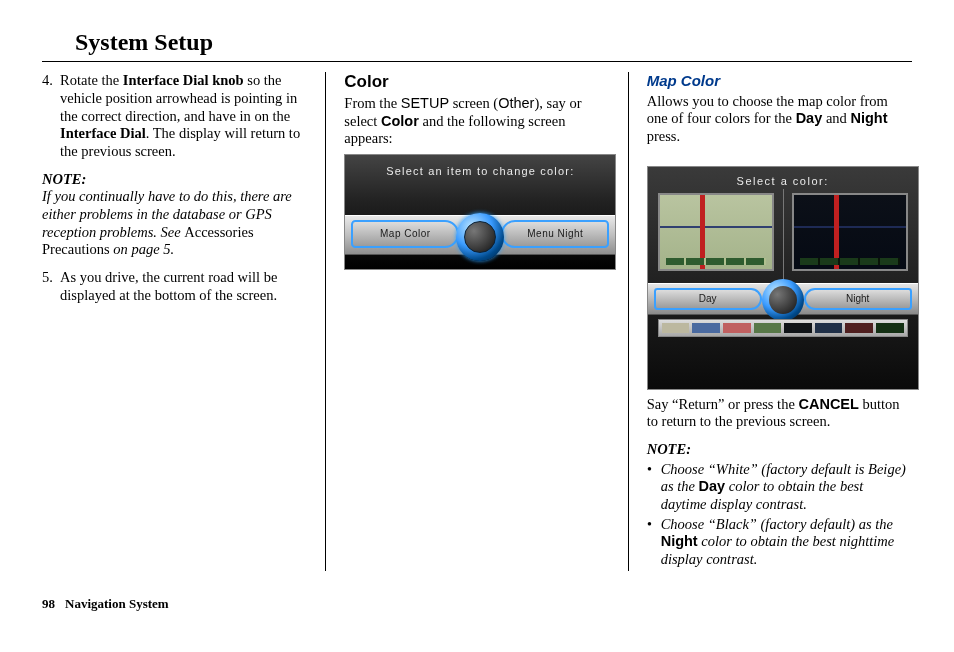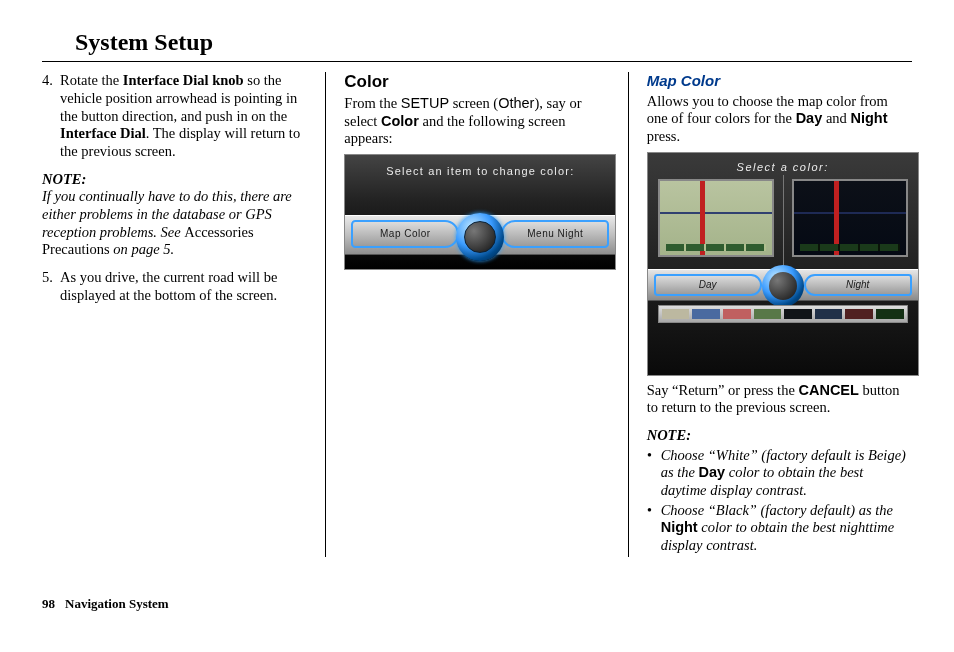--- a/index.html
+++ b/index.html
@@ -108,23 +108,22 @@
     border-radius: 50%;
     background: radial-gradient(circle at 30% 30%, #777, #111);
     border: 1px solid #0a2238;
   }
 
   
   .ui2 {
     width: 272px; height: 224px;
     background: linear-gradient(#3a3a3a,#0a0a0a);
     position: relative;
-    margin-top: 6px;
+    margin-top: 20px;
     border: 1px solid #888;
-    font-style: italic;
   }
   .ui2 .hdr {
     color: #eaeaea; font-family: Arial, Helvetica, sans-serif;
     font-size: 11px; letter-spacing: 1.5px; text-align: center;
     padding-top: 8px;
   }
   .ui2 .vline { position: absolute; top: 22px; bottom: 60px; left: 50%; width: 1px; background: #777; }
   .ui2 .mapL, .ui2 .mapR {
     position: absolute; top: 26px; width: 116px; height: 78px;
     border: 2px solid #888;
@@ -202,21 +201,21 @@
 <div class="page-title">System Setup</div>
 <hr class="rule">
 
 <div class="columns">
 
   <div class="col">
     <ol class="manual">
       <li>
         <span class="num">4.</span>
         <span class="txt">
-          <span>Rotate the </span><b>Interface Dial knob</b><span> so the vehicle position arrowhead is pointing in the button direction, and push in on the </span><b>Interface Dial</b><span>. The display will return to the previous screen.</span>
+          <span>Rotate the </span><b>Interface Dial knob</b><span> so the vehicle position arrowhead is pointing in the correct direction, and have in on the </span><b>Interface Dial</b><span>. The display will return to the previous screen.</span>
         </span>
       </li>
     </ol>
     <div class="note-head">NOTE:</div>
     <div class="note-body para">
       <span>If you continually have to do this, there are either problems in the database or GPS reception problems. See </span><span class="upright">Accessories Precautions</span><span> on page 5.</span>
     </div>
     <ol class="manual" style="margin-top:10px;">
       <li>
         <span class="num">5.</span>

